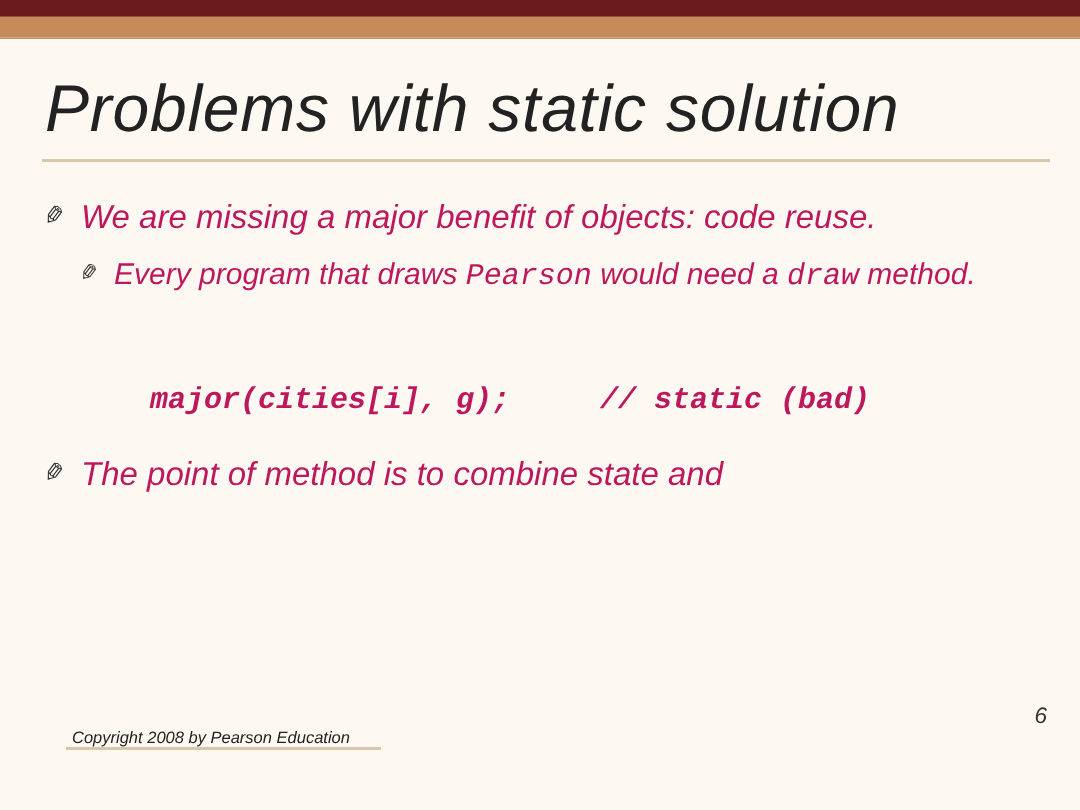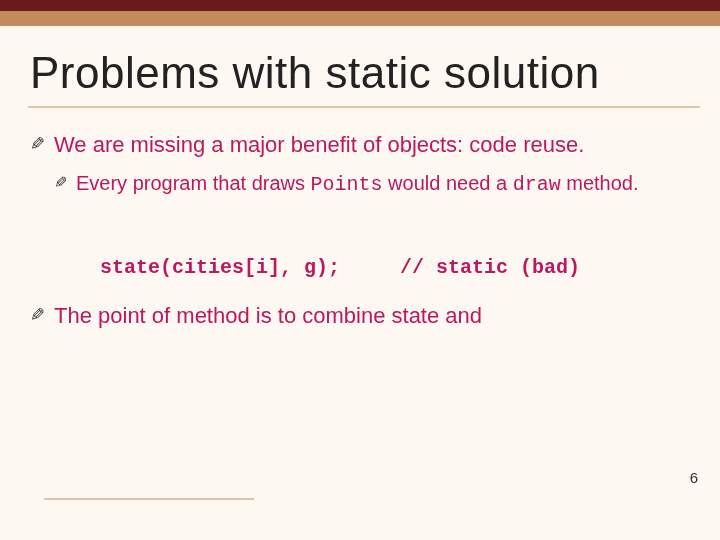--- a/index.html
+++ b/index.html
@@ -7,20 +7,21 @@
   body {
     font-family: Verdana, Geneva, sans-serif;
     background: #fdf9f2;
     position: relative;
   }
   .slide {
     width: 720px;
     height: 504px;
     position: relative;
     background: #fdf9f2;
+    font-style: italic;
   }
   
   .top-border {
     position: absolute;
     top: 0; left: 0; right: 0;
     height: 20px;
     background: #6a1a1a;
   }
   .top-border::after{
     content:"";
@@ -117,21 +118,22 @@
 <body>
 
 <div class="slide">
   <div class="top-border"></div>
 
   <div class="title">Problems with static solution</div>
   <div class="rule" style="left:28px; right:20px; top:106px;"></div>
 
   <div class="content">
       <div class="bullet1">We are missing a major benefit of objects: code reuse.</div>
-      <div class="bullet2">Every program that draws <span class="mono">Points</span> would need a <span class="mono">draw</span> method.</div>
+      <div class="bullet2">Every program that draws <span class="mono">Pearson</span> would need a <span class="mono">draw</span> method.</div>
       <div class="gap"></div>
-      <div class="code-block">state(cities[i], g);     // static (bad)</div>
+      <div class="code-block">major(cities[i], g);     // static (bad)</div>
       <div class="bullet1">The point of method is to combine state and</div>
     </div>
 
   <div class="rule" style="left:44px; width:210px; bottom:4px;"></div>
+  <div class="footer">Copyright 2008 by Pearson Education</div>
   <div class="pagenum">6</div>
 </div>
 
 </body></html>

